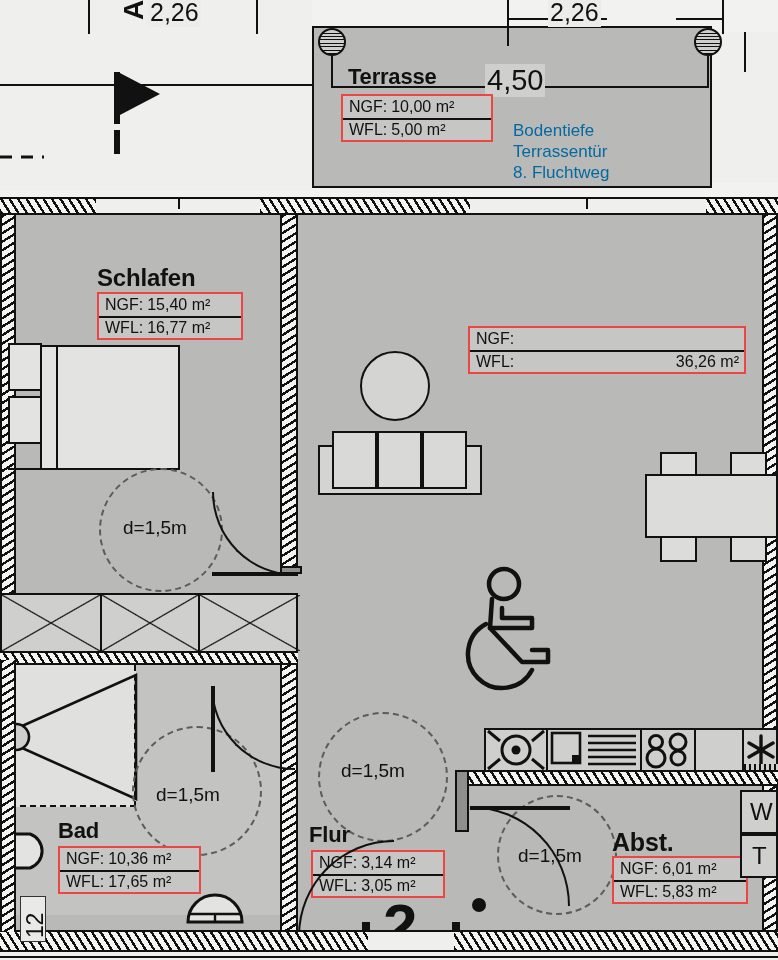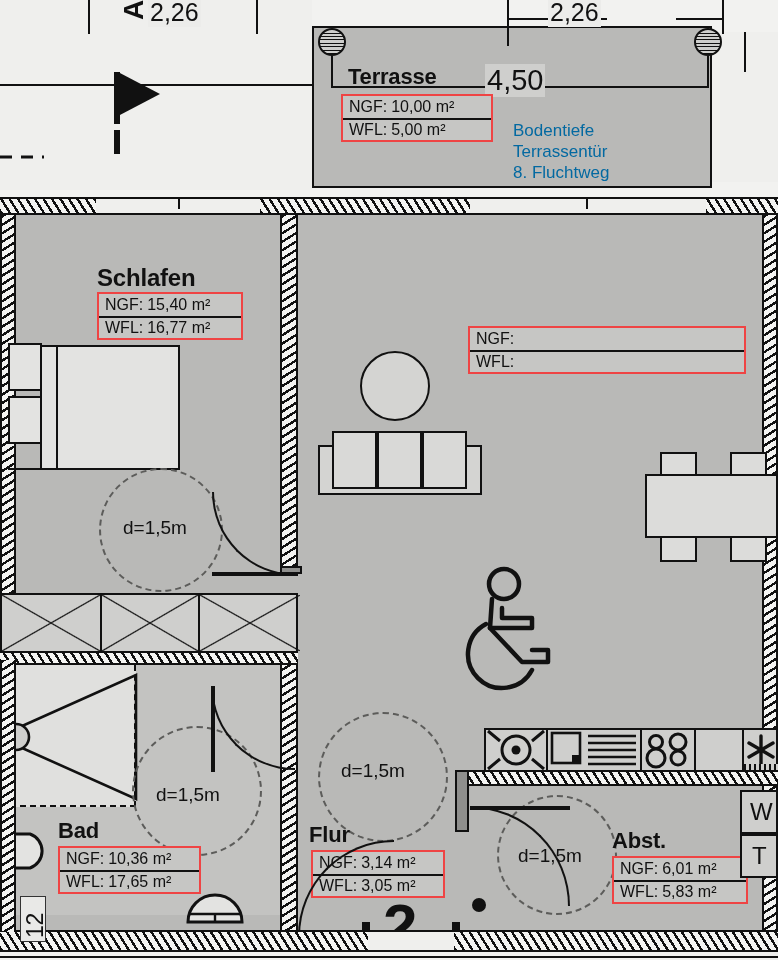--- a/index.html
+++ b/index.html
@@ -346,20 +346,21 @@
   <div class="doorarc" style="left:298px;top:840px;width:96px;height:96px;border-radius:100% 0 0 0;border-bottom:0;border-right:0;"></div>
 
   <div class="bignum" style="left:383px;top:890px;font-size:62px;">2</div>
 
   <div class="areatbl" style="left:468px;top:326px;width:278px;height:48px;">
     <div class="row" style="height:22px;font-size:16px;">
       <span class="lbl">NGF:</span>
     </div>
     <div class="row" style="height:22px;font-size:16px;">
       <span class="lbl">WFL:</span>
+      <span class="val">36,26 m²</span>
     </div>
   </div>
 
   <div class="furn round" style="left:360px;top:351px;width:70px;height:70px;background:#d4d4d2;"></div>
 
   <div class="furn" style="left:318px;top:445px;width:164px;height:50px;background:#d4d4d2;"></div>
   <div class="furn" style="left:332px;top:431px;width:45px;height:58px;background:#d9d9d7;"></div>
   <div class="furn" style="left:377px;top:431px;width:45px;height:58px;background:#d9d9d7;"></div>
   <div class="furn" style="left:422px;top:431px;width:45px;height:58px;background:#d9d9d7;"></div>
 
@@ -426,21 +427,21 @@
 
   <div class="turncircle" style="left:497px;top:795px;width:120px;height:120px;"></div>
   <div class="turnlabel" style="left:518px;top:845px;font-size:19px;">d=1,5m</div>
 
   <div class="doorarc" style="left:470px;top:806px;width:100px;height:100px;border-radius:0 100% 0 0;border-bottom:0;border-left:0;"></div>
   <div class="doorleaf" style="left:470px;top:806px;width:100px;height:4px;"></div>
   <svg class="abs" style="left:470px;top:896px;" width="20" height="20" viewBox="0 0 20 20">
     <circle cx="9" cy="9" r="7" fill="#111"></circle>
   </svg>
 
-  <div class="room-name" style="left:612px;top:828px;font-size:22px;">Abst.</div>
+  <div class="room-name" style="left:612px;top:828px;font-size:25px;">Abst.</div>
   <div class="areatbl tight" style="left:612px;top:856px;width:136px;height:48px;">
     <div class="row" style="height:22px;font-size:16px;">
       <span class="lbl">NGF:</span>
       <span class="val">6,01 m²</span>
     </div>
     <div class="row" style="height:22px;font-size:16px;">
       <span class="lbl">WFL:</span>
       <span class="val">5,83 m²</span>
     </div>
   </div>

